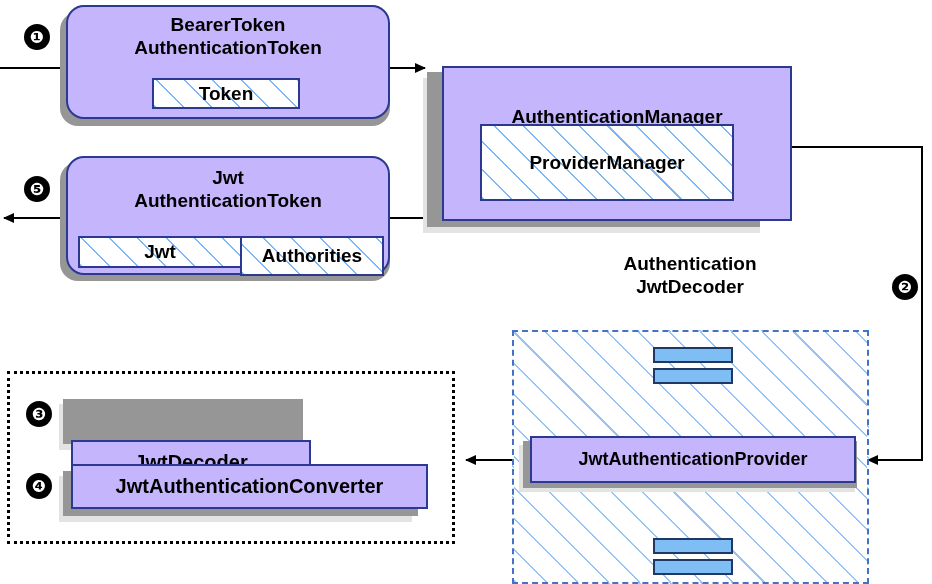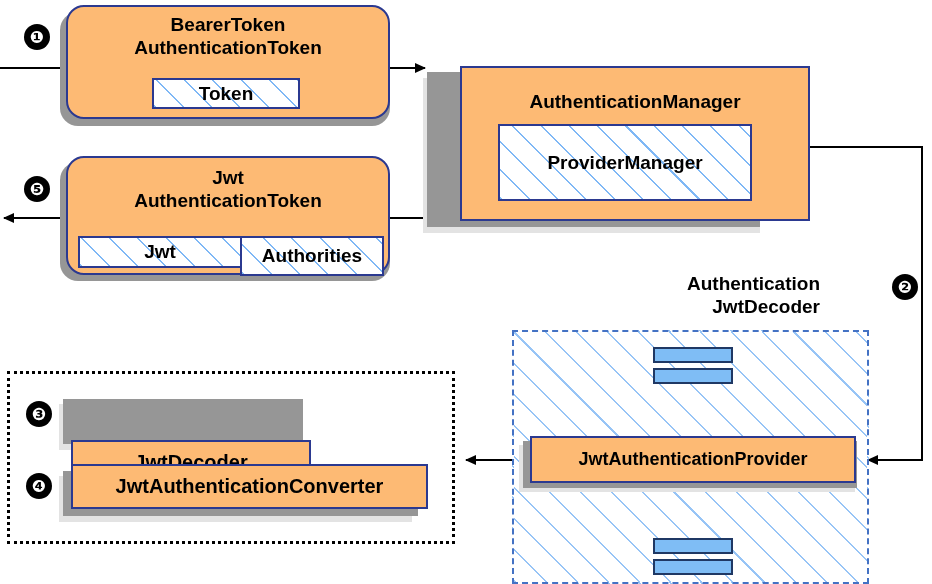--- a/index.html
+++ b/index.html
@@ -22,21 +22,21 @@
     left: 0;
     top: 0;
     width: 932px;
     height: 584px;
   }
 
   
   .node {
     position: absolute;
     box-sizing: border-box;
-    background: #fdba74;
+    background: #c4b5fd;
     border: 2px solid #2B3990;
     display: flex;
     flex-direction: column;
     align-items: center;
     color: #000;
     font-weight: bold;
     text-align: center;
   }
   .node.rounded {
     border-radius: 18px;
@@ -170,21 +170,21 @@
       <line x1="690" y1="398" x2="690" y2="432" stroke="#000" stroke-width="4" marker-start="url(#arrowUp)" marker-end="url(#arrowUp)"></line>
     </g>
 
     <g>
       <line x1="690" y1="492" x2="690" y2="527" stroke="#000" stroke-width="4" marker-start="url(#arrowUp)" marker-end="url(#arrowUp)"></line>
     </g>
   </svg>
 
   <div class="shadow-light" style="left:423px; top:78px; width:337px; height:155px;"></div>
   <div class="shadow-dark" style="left:427px; top:72px; width:333px; height:155px;"></div>
-  <div class="node" style="left:460px; top:66px; width:350px; height:155px; padding-top:22px;">
+  <div class="node" style="left:442px; top:66px; width:350px; height:155px; padding-top:37px;">
     <div class="node-title">AuthenticationManager</div>
     <div class="hatchbox" style="left:36px; top:56px; width:254px; height:77px; font-size:19px;">
       <span>ProviderManager</span>
     </div>
   </div>
 
   <div class="shadow-dark rounded" style="left:60px; top:12px; width:330px; height:114px;"></div>
   <div class="node rounded" style="left:66px; top:5px; width:324px; height:114px; padding-top:6px;">
     <div class="node-title">BearerToken</div>
     <div class="node-title">AuthenticationToken</div>
@@ -198,21 +198,21 @@
     <div class="node-title">Jwt</div>
     <div class="node-title">AuthenticationToken</div>
     <div class="hatchbox" style="left:10px; top:78px; width:164px; height:32px; font-size:19px;">
       <span>Jwt</span>
     </div>
     <div class="hatchbox" style="left:172px; top:78px; width:144px; height:40px; font-size:19px;">
       <span>Authorities</span>
     </div>
   </div>
 
-  <div class="zone-label" style="left:560px; top:272px; width:260px;text-align:right;">
+  <div class="zone-label" style="left:560px; top:252px; width:260px;">
     <div>Authentication</div>
     <div>JwtDecoder</div>
   </div>
 
   <div class="providers-zone" style="left:512px; top:330px; width:357px; height:254px;">
   </div>
 
   <div class="bar" style="left:653px; top:347px; width:80px; height:16px;"></div>
   <div class="bar" style="left:653px; top:368px; width:80px; height:16px;"></div>
 

